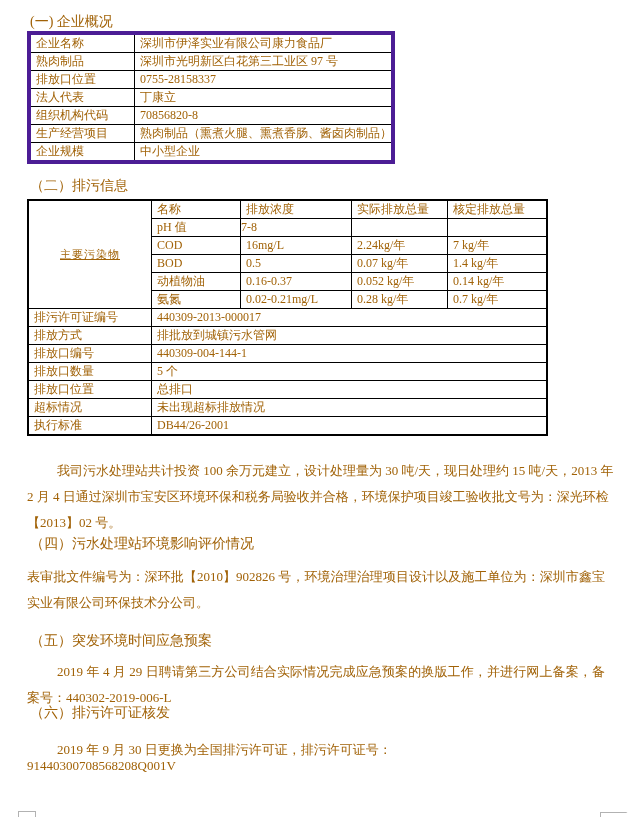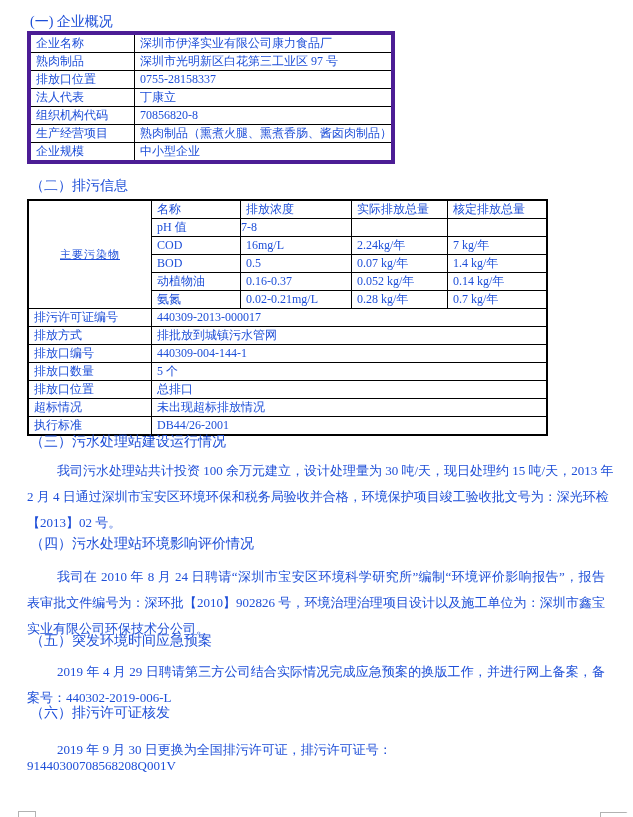--- a/index.html
+++ b/index.html
@@ -2,21 +2,21 @@
 <html><head>
 <meta charset="utf-8">
 <style>
   html,body{margin:0;padding:0;background:#fff;}
   #page{
     position:relative;
     width:633px;height:817px;
     background:#ffffff;
     overflow:hidden;
     font-family:"Liberation Serif","DejaVu Serif",serif;
-    color:#1d4ed8;
+    color:#a16207;
     border-radius:18px;
   }
   .sec-title{
     position:absolute;left:30px;
     font-size:14px;line-height:20px;
     white-space:nowrap;
   }
   
   table{border-collapse:collapse;table-layout:fixed;}
   td{
@@ -168,30 +168,28 @@
       <td class="c1">超标情况</td>
       <td colspan="4">未出现超标排放情况</td>
     </tr>
     <tr>
       <td class="c1">执行标准</td>
       <td colspan="4">DB44/26-2001</td>
     </tr>
   </tbody>
     </table>
 
-  <div class="sec-title" style="top:432px">（三）污水处理站建设运行情况</div>
   <div class="para" style="top:449px">
     <div class="pline indent just">我司污水处理站共计投资 100 余万元建立，设计处理量为 30 吨/天，现日处理约 15 吨/天，2013 年</div>
     <div class="pline just">2 月 4 日通过深圳市宝安区环境环保和税务局验收并合格，环境保护项目竣工验收批文号为：深光环检</div>
     <div class="pline">【2013】02 号。</div>
   </div>
 
   <div class="sec-title" style="top:534px">（四）污水处理站环境影响评价情况</div>
   <div class="para" style="top:555px">
-    <div class="pline indent just">我司在 2010 年 8 月 24 日聘请“深圳市宝安区环境科学研究所”编制“环境评价影响报告”，报告</div>
     <div class="pline just">表审批文件编号为：深环批【2010】902826 号，环境治理治理项目设计以及施工单位为：深圳市鑫宝</div>
     <div class="pline">实业有限公司环保技术分公司。</div>
   </div>
 
   <div class="sec-title" style="top:631px">（五）突发环境时间应急预案</div>
   <div class="para" style="top:650px">
     <div class="pline indent just">2019 年 4 月 29 日聘请第三方公司结合实际情况完成应急预案的换版工作，并进行网上备案，备</div>
     <div class="pline">案号：440302-2019-006-L</div>
   </div>
 

